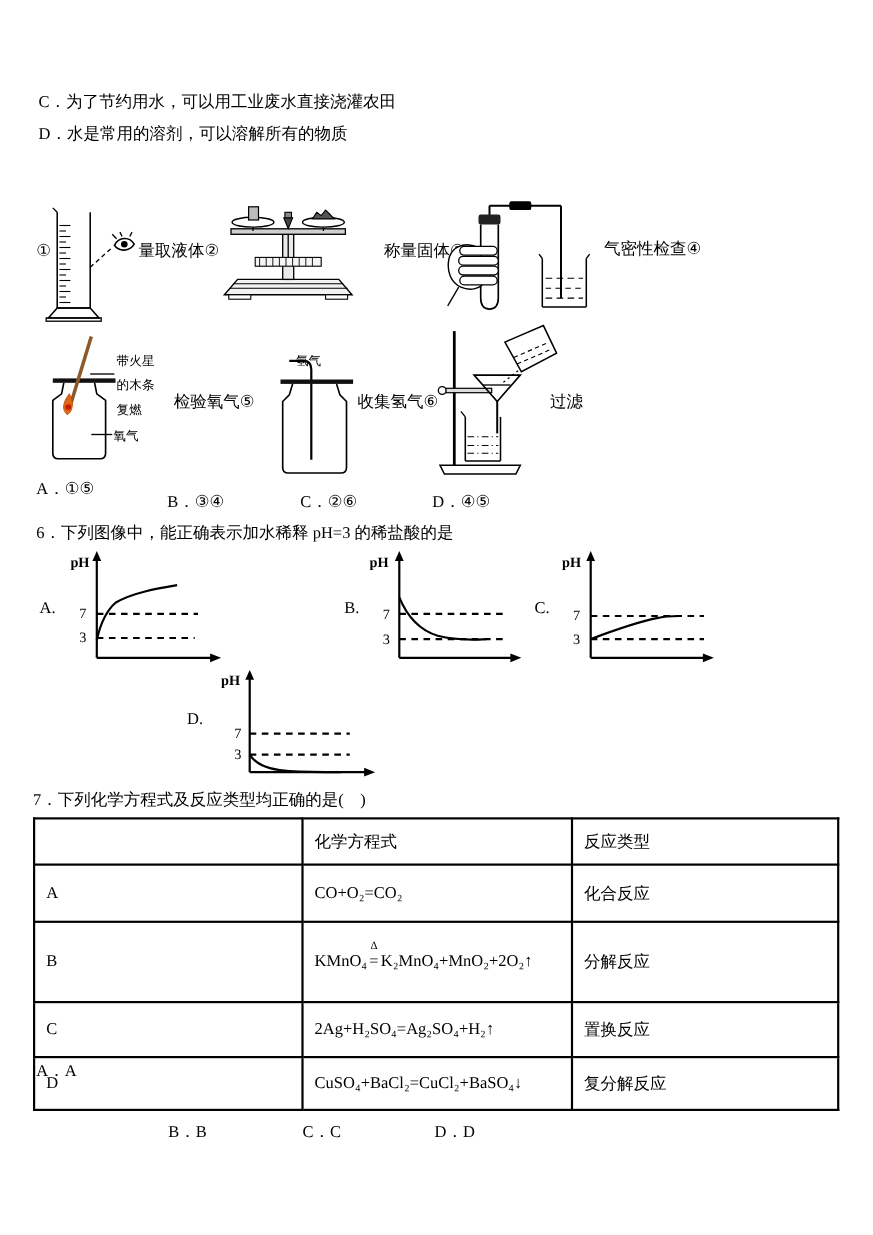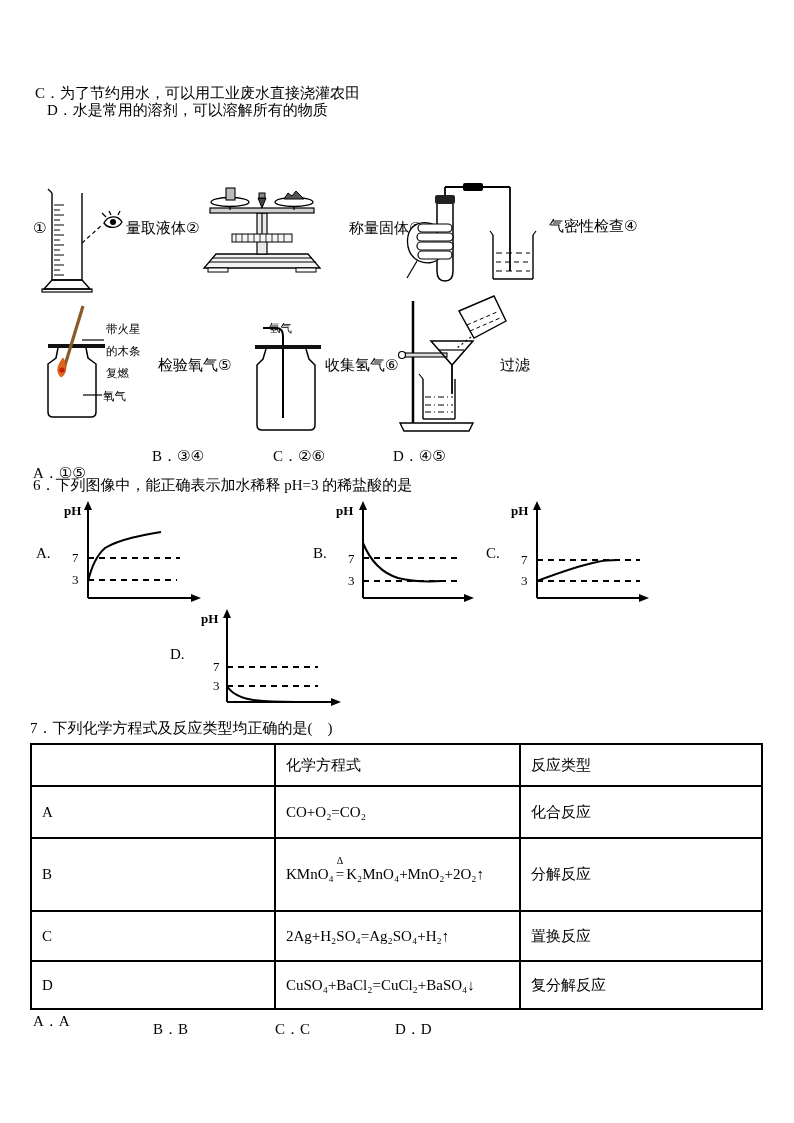--- a/index.html
+++ b/index.html
@@ -17,21 +17,21 @@
   table.q7 td{border:2px solid #000;font-size:15px;vertical-align:middle;padding:0 0 0 10px;white-space:nowrap;}
   .deq{display:inline-block;position:relative;padding:0 2px;}
   .deq .delta{position:absolute;left:50%;top:-10px;transform:translateX(-50%);font-size:10px;line-height:1;}
 </style>
 </head>
 <body>
 
 <div id="page">
 
   <div class="txt" style="left:35px;top:84px;">C．为了节约用水，可以用工业废水直接浇灌农田</div>
-  <div class="txt" style="left:35px;top:101px;margin-left:12px;">D．水是常用的溶剂，可以溶解所有的物质</div>
+  <div class="txt" style="left:35px;top:113px;">D．水是常用的溶剂，可以溶解所有的物质</div>
 
   <svg style="left:30px;top:185px;" width="110" height="118" viewBox="0 0 110 118">
     <line x1="22" y1="8" x2="22" y2="95" stroke="#000" stroke-width="1.4"></line>
     <line x1="52" y1="8" x2="52" y2="95" stroke="#000" stroke-width="1.4"></line>
     <line x1="22" y1="8" x2="18" y2="4" stroke="#000" stroke-width="1.2"></line>
     <line x1="22" y1="95" x2="52" y2="95" stroke="#000" stroke-width="1.4"></line>
     <g stroke="#000" stroke-width="1">
       <line x1="24" y1="20" x2="34" y2="20"></line>
         <line x1="24" y1="25" x2="30" y2="25"></line>
       <line x1="24" y1="30" x2="34" y2="30"></line>
@@ -170,21 +170,21 @@
       <line x1="28" y1="86" x2="28" y2="126" stroke="#000" stroke-width="1.4"></line>
       <line x1="28" y1="126" x2="60" y2="126" stroke="#000" stroke-width="1.4"></line>
       <line x1="60" y1="86" x2="60" y2="126" stroke="#000" stroke-width="1.4"></line>
       <line x1="30" y1="104" x2="58" y2="104" stroke="#000" stroke-width="1" stroke-dasharray="6,3,1,3"></line>
       <line x1="30" y1="112" x2="58" y2="112" stroke="#000" stroke-width="1" stroke-dasharray="6,3,1,3"></line>
       <line x1="30" y1="119" x2="58" y2="119" stroke="#000" stroke-width="1" stroke-dasharray="6,3,1,3"></line>
     </g>
   </svg>
   <div class="figlabel" style="left:500px;top:356px;">过滤</div>
 
-  <div class="ans" style="left:33px;top:464px;">A．①⑤</div>
+  <div class="ans" style="left:33px;top:435px;">A．①⑤</div>
   <div class="ans" style="left:152px;top:447px;">B．③④</div>
   <div class="ans" style="left:273px;top:447px;">C．②⑥</div>
   <div class="ans" style="left:393px;top:447px;">D．④⑤</div>
 
   <div class="txt" style="left:33px;top:476px;">6．下列图像中，能正确表示加水稀释 pH=3 的稀盐酸的是</div>
 
   <div class="glabel" style="left:36px;top:545px;">A.</div>
   <svg style="left:55px;top:498px;" width="150" height="108" viewBox="0 0 150 108">
     <line x1="33" y1="9" x2="33" y2="100" stroke="#000" stroke-width="2"></line>
     <polygon points="33,3 29,12 37,12" fill="#000"></polygon>
@@ -270,18 +270,18 @@
       <td>置换反应</td>
     </tr>
     <tr style="height:48px">
       <td>D</td>
       <td>CuSO₄+BaCl₂=CuCl₂+BaSO₄↓</td>
       <td>复分解反应</td>
     </tr>
   </tbody>
     </table>
 
-  <div class="ans" style="left:33px;top:1012px;text-align:right;">A．A</div>
+  <div class="ans" style="left:33px;top:964px;text-align:right;">A．A</div>
   <div class="ans" style="left:153px;top:1020px;">B．B</div>
   <div class="ans" style="left:275px;top:1020px;">C．C</div>
   <div class="ans" style="left:395px;top:1020px;">D．D</div>
 
 </div>
 
 </body></html>

